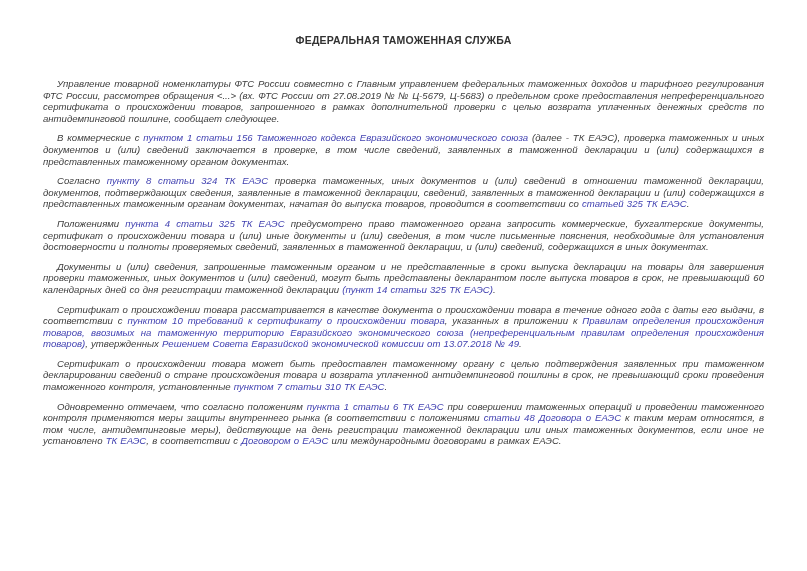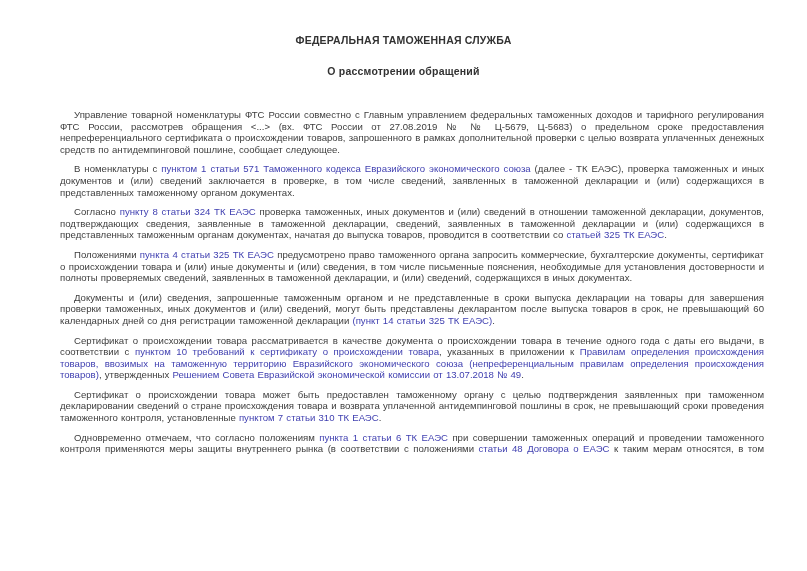--- a/index.html
+++ b/index.html
@@ -20,21 +20,22 @@
     color: #323232;
   }
   .h-line {
     font-size: 10.5px;
     line-height: 12px;
     margin-bottom: 7px;
     letter-spacing: 0.2px;
   }
   .h-line.subject { margin-top: 19px; }
   .doc-body {
-    padding: 25px 43px 0 60px;
+    padding: 25px 43px 0 43px;
+    font-style: italic;
   }
   .para {
     font-size: 9.6px;
     line-height: 11.6px;
     text-align: justify;
     text-indent: 14px;
     margin-bottom: 8px;
     word-spacing: 0.5px;
   }
   .doc-link {
@@ -42,25 +43,24 @@
     cursor: pointer;
     text-decoration: none;
   }
 </style>
 </head>
 <body>
 
 <div class="page">
   <header class="doc-header">
     <div class="h-line">ФЕДЕРАЛЬНАЯ ТАМОЖЕННАЯ СЛУЖБА</div>
-    <div class="h-line subject">О рассмотрении обращений</div>
   </header>
   <main class="doc-body">
       <p class="para"><span>Управление товарной номенклатуры ФТС России совместно с Главным управлением федеральных таможенных доходов и тарифного регулирования ФТС России, рассмотрев обращения &lt;...&gt; (вх. ФТС России от 27.08.2019 № № Ц-5679, Ц-5683) о предельном сроке предоставления непреференциального сертификата о происхождении товаров, запрошенного в рамках дополнительной проверки с целью возврата уплаченных денежных средств по антидемпинговой пошлине, сообщает следующее.</span></p>
-      <p class="para"><span>В номенклатуры с </span><span class="doc-link">пунктом 1 статьи 571 Таможенного кодекса Евразийского экономического союза</span><span> (далее - ТК ЕАЭС), проверка таможенных и иных документов и (или) сведений заключается в проверке, в том числе сведений, заявленных в таможенной декларации и (или) содержащихся в представленных таможенному органом документах.</span></p>
+      <p class="para"><span>В коммерческие с </span><span class="doc-link">пунктом 1 статьи 156 Таможенного кодекса Евразийского экономического союза</span><span> (далее - ТК ЕАЭС), проверка таможенных и иных документов и (или) сведений заключается в проверке, в том числе сведений, заявленных в таможенной декларации и (или) содержащихся в представленных таможенному органом документах.</span></p>
       <p class="para"><span>Согласно </span><span class="doc-link">пункту 8 статьи 324 ТК ЕАЭС</span><span> проверка таможенных, иных документов и (или) сведений в отношении таможенной декларации, документов, подтверждающих сведения, заявленные в таможенной декларации, сведений, заявленных в таможенной декларации и (или) содержащихся в представленных таможенным органам документах, начатая до выпуска товаров, проводится в соответствии со </span><span class="doc-link">статьей 325 ТК ЕАЭС</span><span>.</span></p>
       <p class="para"><span>Положениями </span><span class="doc-link">пункта 4 статьи 325 ТК ЕАЭС</span><span> предусмотрено право таможенного органа запросить коммерческие, бухгалтерские документы, сертификат о происхождении товара и (или) иные документы и (или) сведения, в том числе письменные пояснения, необходимые для установления достоверности и полноты проверяемых сведений, заявленных в таможенной декларации, и (или) сведений, содержащихся в иных документах.</span></p>
       <p class="para"><span>Документы и (или) сведения, запрошенные таможенным органом и не представленные в сроки выпуска декларации на товары для завершения проверки таможенных, иных документов и (или) сведений, могут быть представлены декларантом после выпуска товаров в срок, не превышающий 60 календарных дней со дня регистрации таможенной декларации </span><span class="doc-link">(пункт 14 статьи 325 ТК ЕАЭС)</span><span>.</span></p>
       <p class="para"><span>Сертификат о происхождении товара рассматривается в качестве документа о происхождении товара в течение одного года с даты его выдачи, в соответствии с </span><span class="doc-link">пунктом 10 требований к сертификату о происхождении товара</span><span>, указанных в приложении к </span><span class="doc-link">Правилам определения происхождения товаров, ввозимых на таможенную территорию Евразийского экономического союза (непреференциальным правилам определения происхождения товаров)</span><span>, утвержденных </span><span class="doc-link">Решением Совета Евразийской экономической комиссии от 13.07.2018 № 49</span><span>.</span></p>
       <p class="para"><span>Сертификат о происхождении товара может быть предоставлен таможенному органу с целью подтверждения заявленных при таможенном декларировании сведений о стране происхождения товара и возврата уплаченной антидемпинговой пошлины в срок, не превышающий сроки проведения таможенного контроля, установленные </span><span class="doc-link">пунктом 7 статьи 310 ТК ЕАЭС</span><span>.</span></p>
       <p class="para"><span>Одновременно отмечаем, что согласно положениям </span><span class="doc-link">пункта 1 статьи 6 ТК ЕАЭС</span><span> при совершении таможенных операций и проведении таможенного контроля применяются меры защиты внутреннего рынка (в соответствии с положениями </span><span class="doc-link">статьи 48 Договора о ЕАЭС</span><span> к таким мерам относятся, в том числе, антидемпинговые меры), действующие на день регистрации таможенной декларации или иных таможенных документов, если иное не установлено </span><span class="doc-link">ТК ЕАЭС</span><span>, в соответствии с </span><span class="doc-link">Договором о ЕАЭС</span><span> или международными договорами в рамках ЕАЭС.</span></p>
     </main>
 </div>
 
 </body></html>

